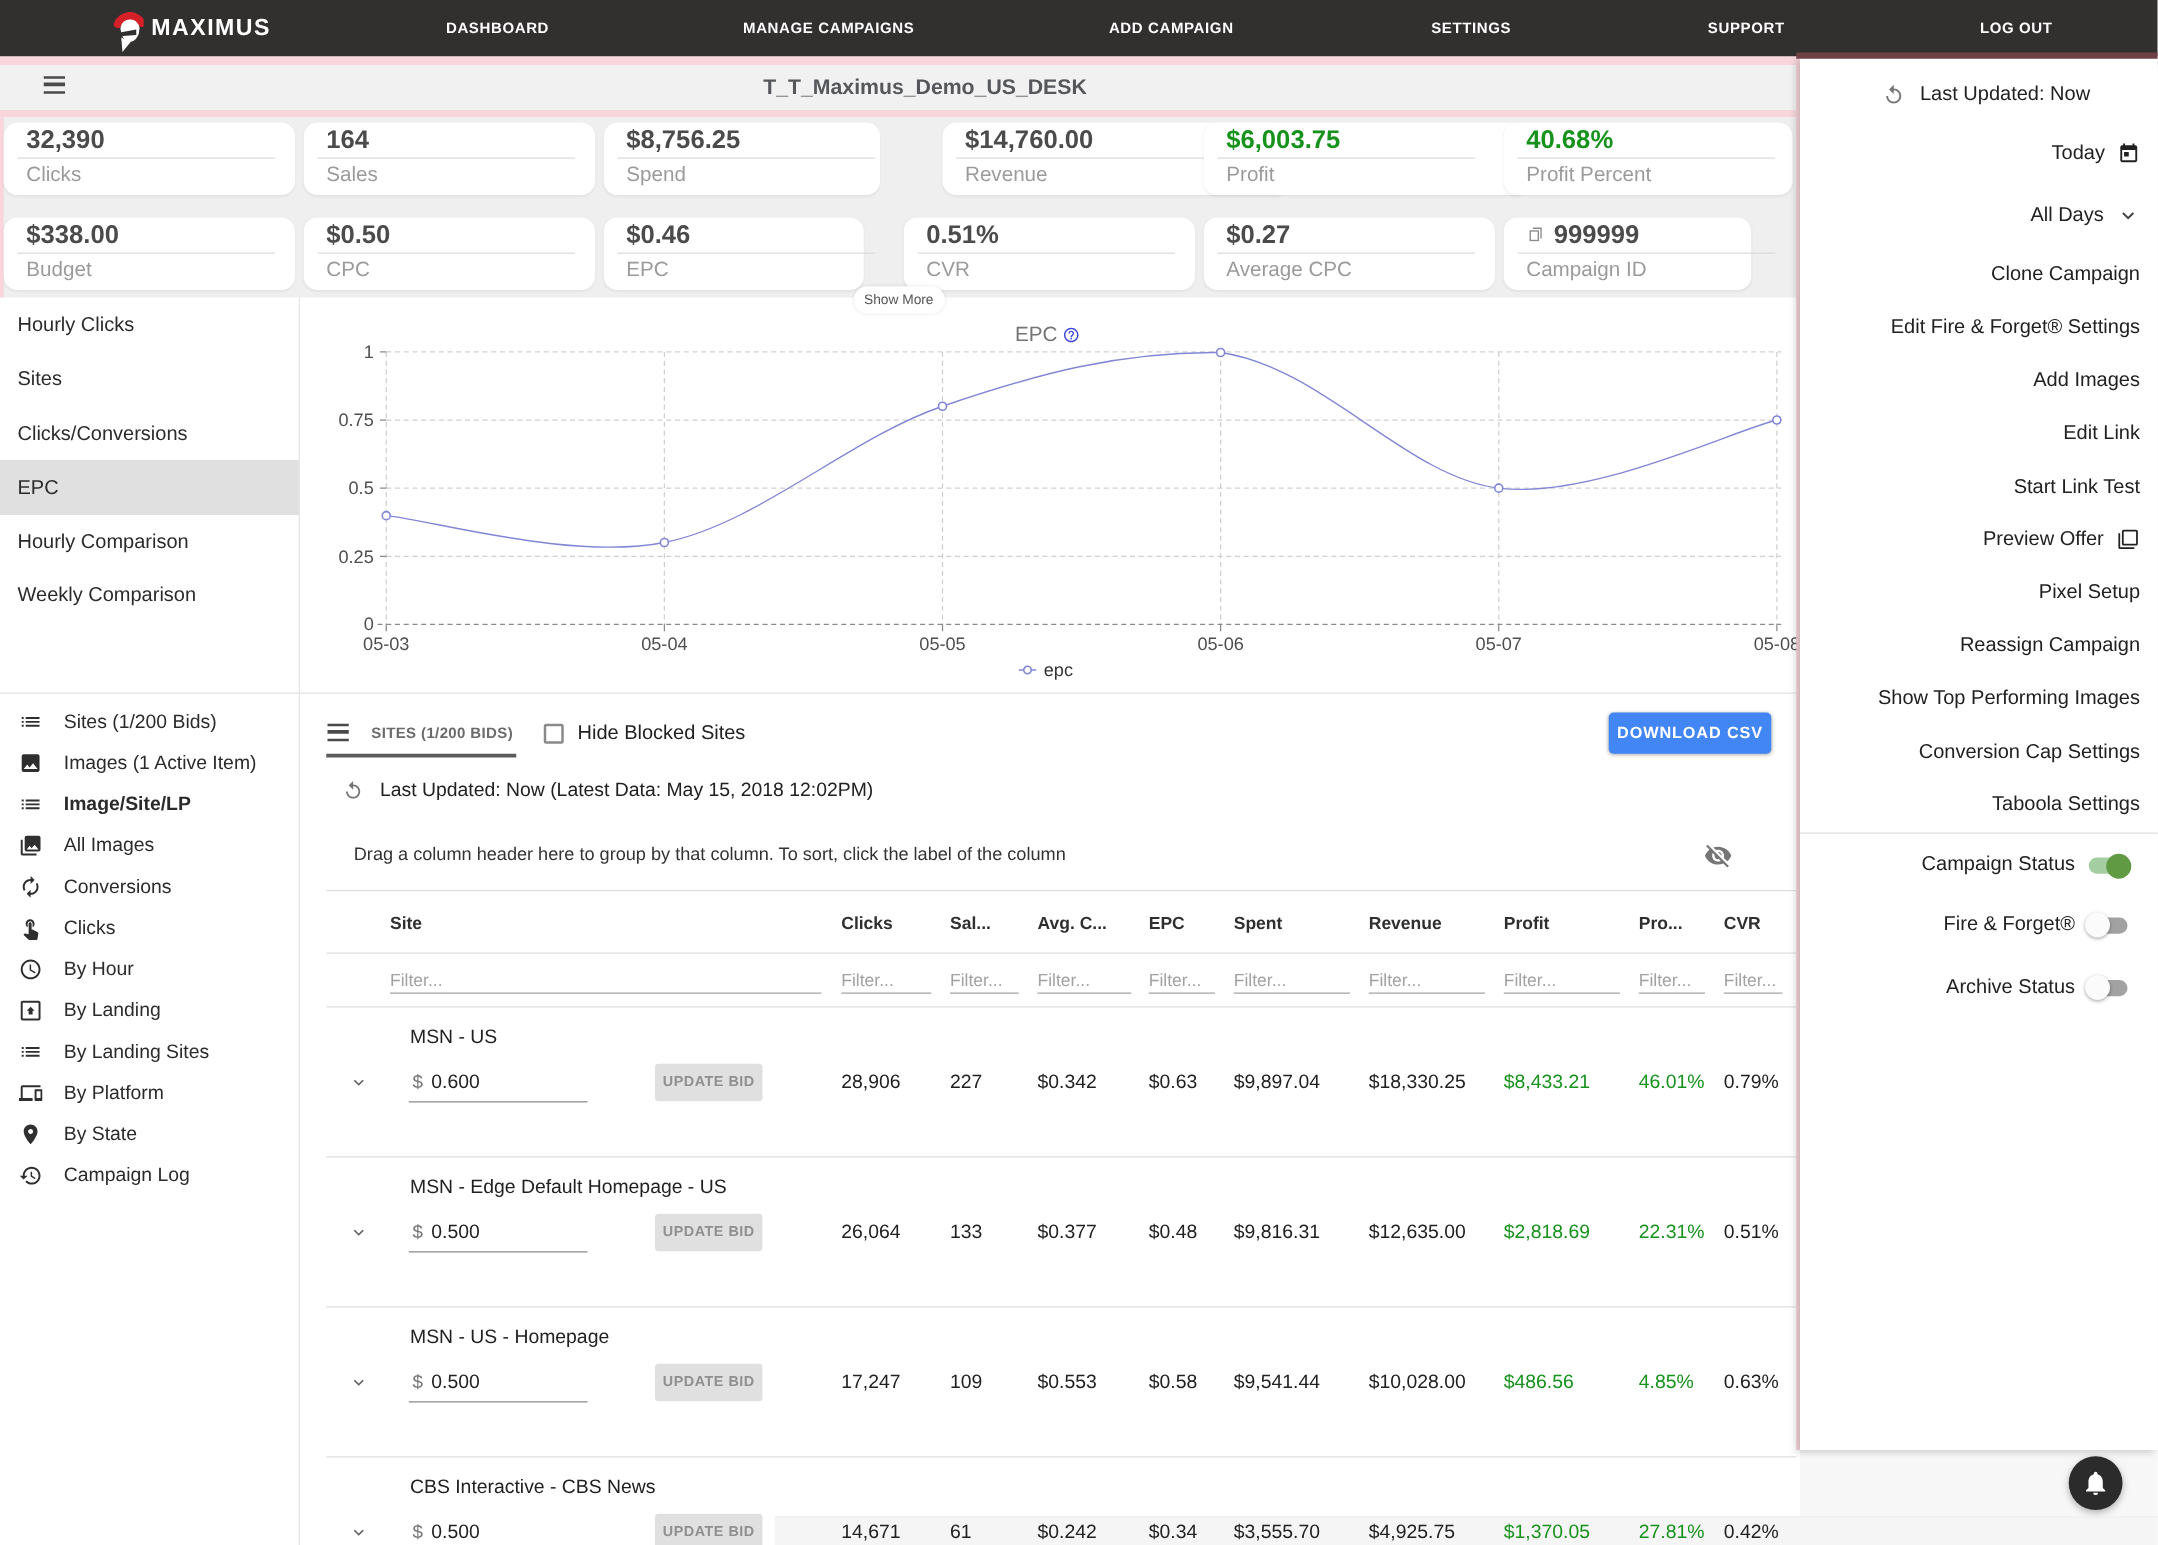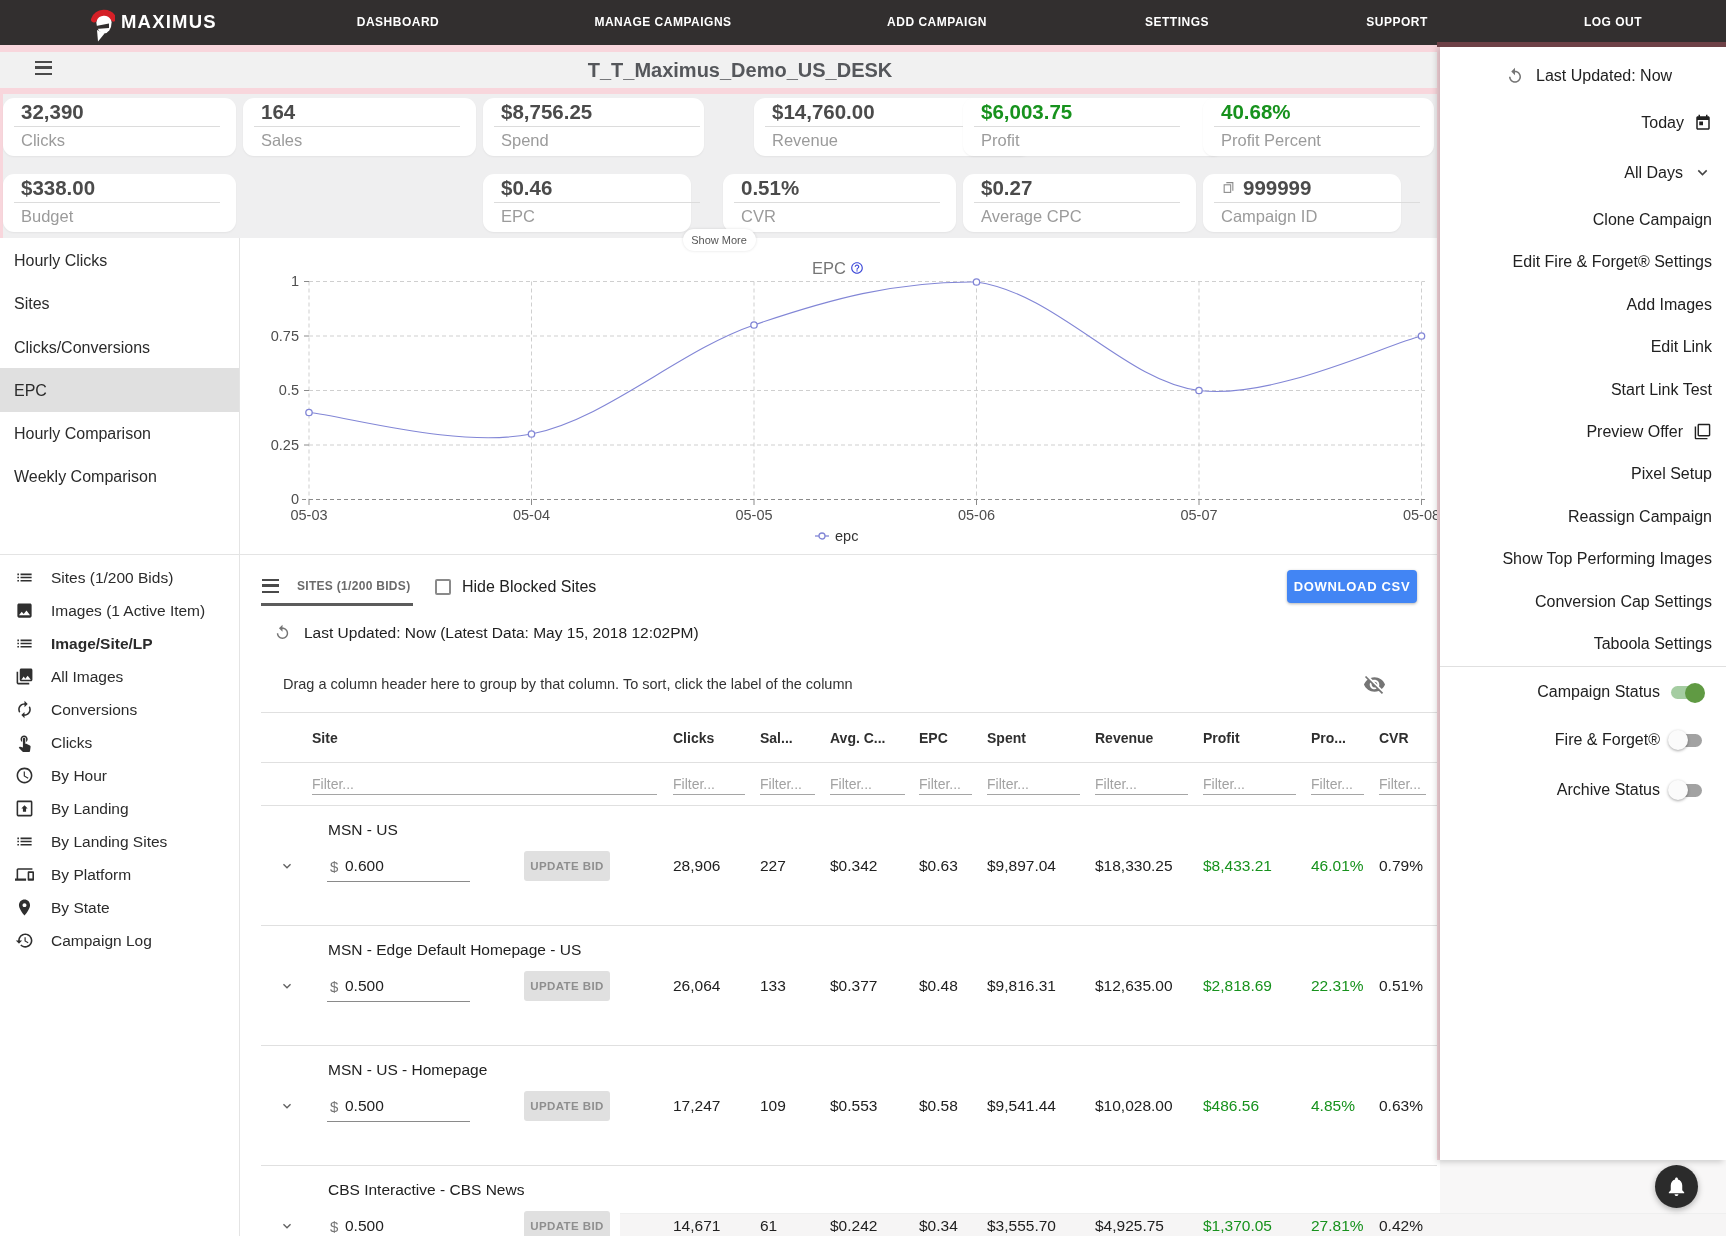--- a/index.html
+++ b/index.html
@@ -51,21 +51,21 @@
 
 <div class="abs" id="footer"></div>
 
 <div class="abs pink" style="left:0;top:45px;width:1726px;height:7px;"></div>
 <div class="abs pink" style="left:0;top:88px;width:1440px;height:6px;"></div>
 
 <div class="abs" id="titlebar"></div>
 <div class="abs" style="left:35px;top:61px;width:17px;height:14px;border-top:2.5px solid #4a4a4a;border-bottom:2.5px solid #4a4a4a;">
       <div style="margin-top:3px;height:2.5px;background:#4a4a4a;"></div>
     </div>
-<div class="abs cc" style="left:740px;top:70px;font-size:20px;font-weight:bold;color:#55575b;">T_T_Maximus_Demo_US_DESK</div>
+<div class="abs cc" style="left:740px;top:70px;font-size:17px;font-weight:bold;color:#55575b;">T_T_Maximus_Demo_US_DESK</div>
 
 <div class="abs" id="cardsec"></div>
 <div class="abs card" style="left:3px;top:98px;width:233px;">
       <div class="abs cardval">32,390</div>
       <div class="abs cardline"></div>
       <div class="abs cardlab">Clicks</div>
     </div>
 <div class="abs card" style="left:243px;top:98px;width:233px;">
       <div class="abs cardval">164</div>
       <div class="abs cardline"></div>
@@ -88,20 +88,25 @@
     </div>
 <div class="abs card" style="left:1203px;top:98px;width:231px;">
       <div class="abs cardval green">40.68%</div>
       <div class="abs cardline"></div>
       <div class="abs cardlab">Profit Percent</div>
     </div>
 <div class="abs card" style="left:3px;top:174px;width:233px;">
       <div class="abs cardval">$338.00</div>
       <div class="abs cardline"></div>
       <div class="abs cardlab">Budget</div>
+    </div>
+<div class="abs card" style="left:243px;top:174px;width:233px;">
+      <div class="abs cardval">$0.50</div>
+      <div class="abs cardline"></div>
+      <div class="abs cardlab">CPC</div>
     </div>
 <div class="abs card" style="left:483px;top:174px;width:208px;">
       <div class="abs cardval">$0.46</div>
       <div class="abs cardline"></div>
       <div class="abs cardlab">EPC</div>
     </div>
 <div class="abs card" style="left:723px;top:174px;width:233px;">
       <div class="abs cardval">0.51%</div>
       <div class="abs cardline"></div>
       <div class="abs cardlab">CVR</div>

